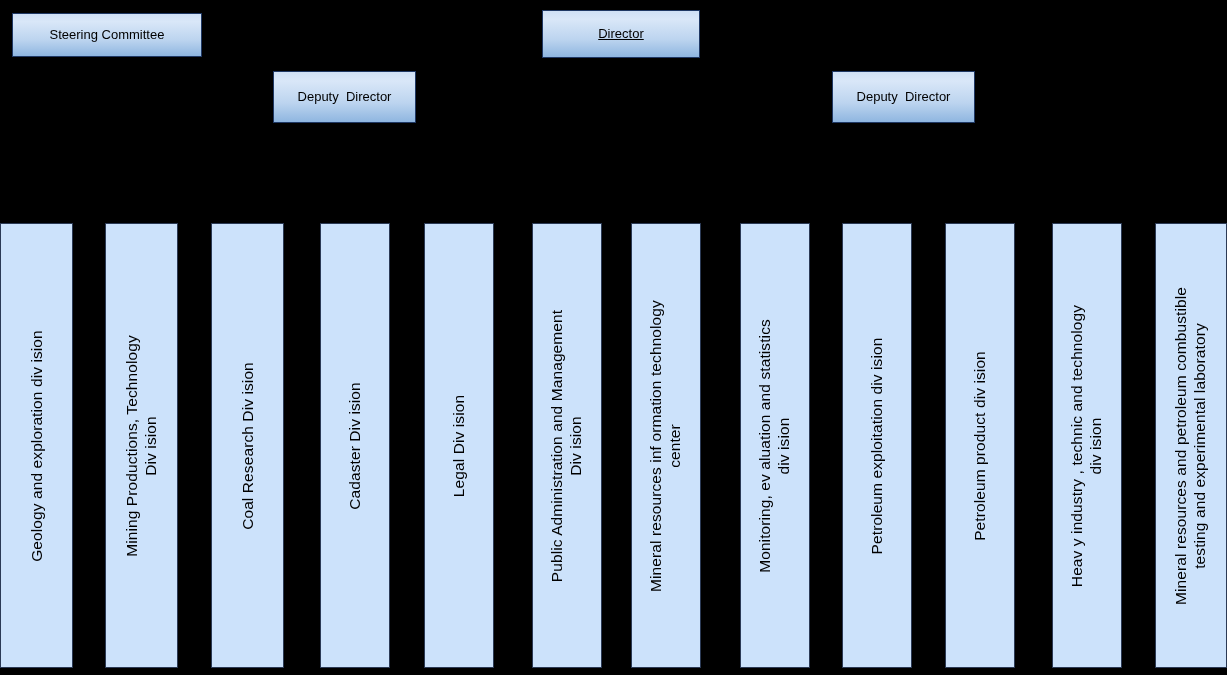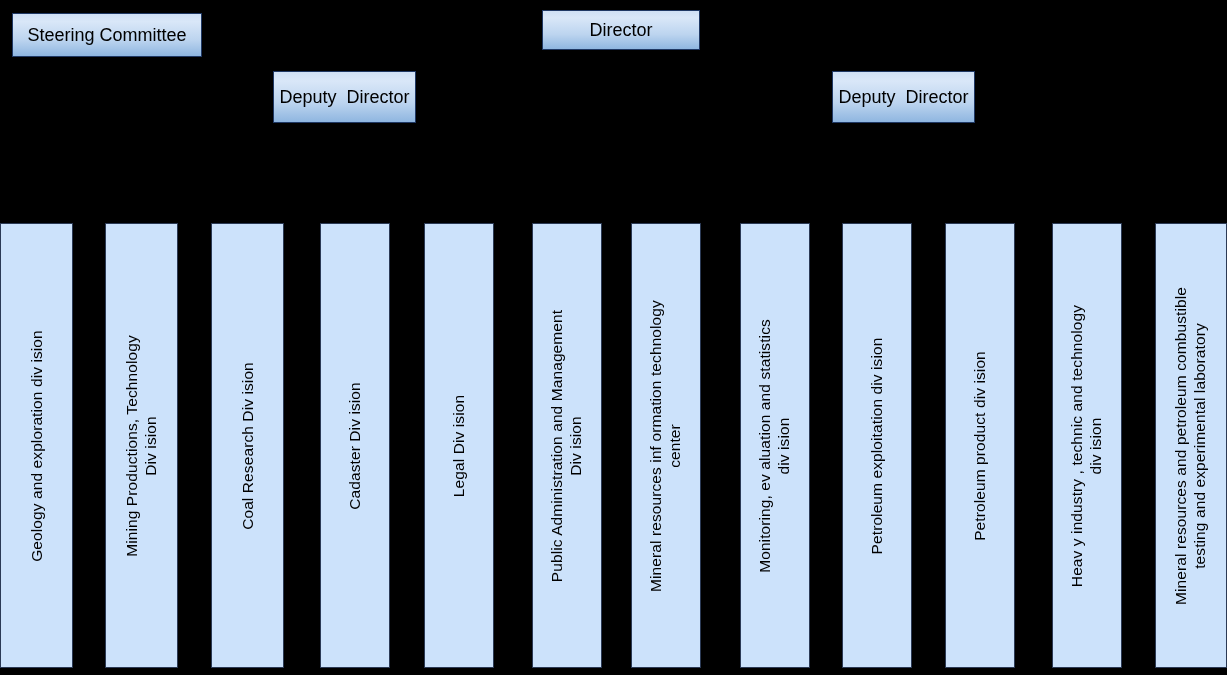--- a/index.html
+++ b/index.html
@@ -21,21 +21,21 @@
   
   .topbox {
     position: absolute;
     box-sizing: border-box;
     background: linear-gradient(to bottom, #cfe0f5 0%, #d9e7f8 18%, #bcd4ef 62%, #8fb6e0 100%);
     border: 1px solid #1f3864;
     display: flex;
     align-items: center;
     justify-content: center;
     color: #000000;
-    font-size: 18px;
+    font-size: 13px;
     line-height: 1.15;
     white-space: pre;
     text-align: center;
   }
 
   
   .vbox {
     position: absolute;
     box-sizing: border-box;
     background: #cce2fb;
@@ -58,21 +58,21 @@
 </style>
 </head>
 <body>
 
 <div id="canvas">
 
   <div class="topbox" style="left: 12px; top: 13px; width: 190px; height: 44px;">
     <span>Steering Committee</span>
   </div>
 
-  <div class="topbox" style="left: 542px; top: 10px; width: 158px; height: 40px;">
+  <div class="topbox" style="left: 542px; top: 10px; width: 158px; height: 48px; text-decoration: underline;">
     <span>Director</span>
   </div>
 
   <div class="topbox" style="left: 273px; top: 71px; width: 143px; height: 52px;">
     <span>Deputy  Director</span>
   </div>
 
   <div class="topbox" style="left: 832px; top: 71px; width: 143px; height: 52px;">
     <span>Deputy  Director</span>
   </div>

